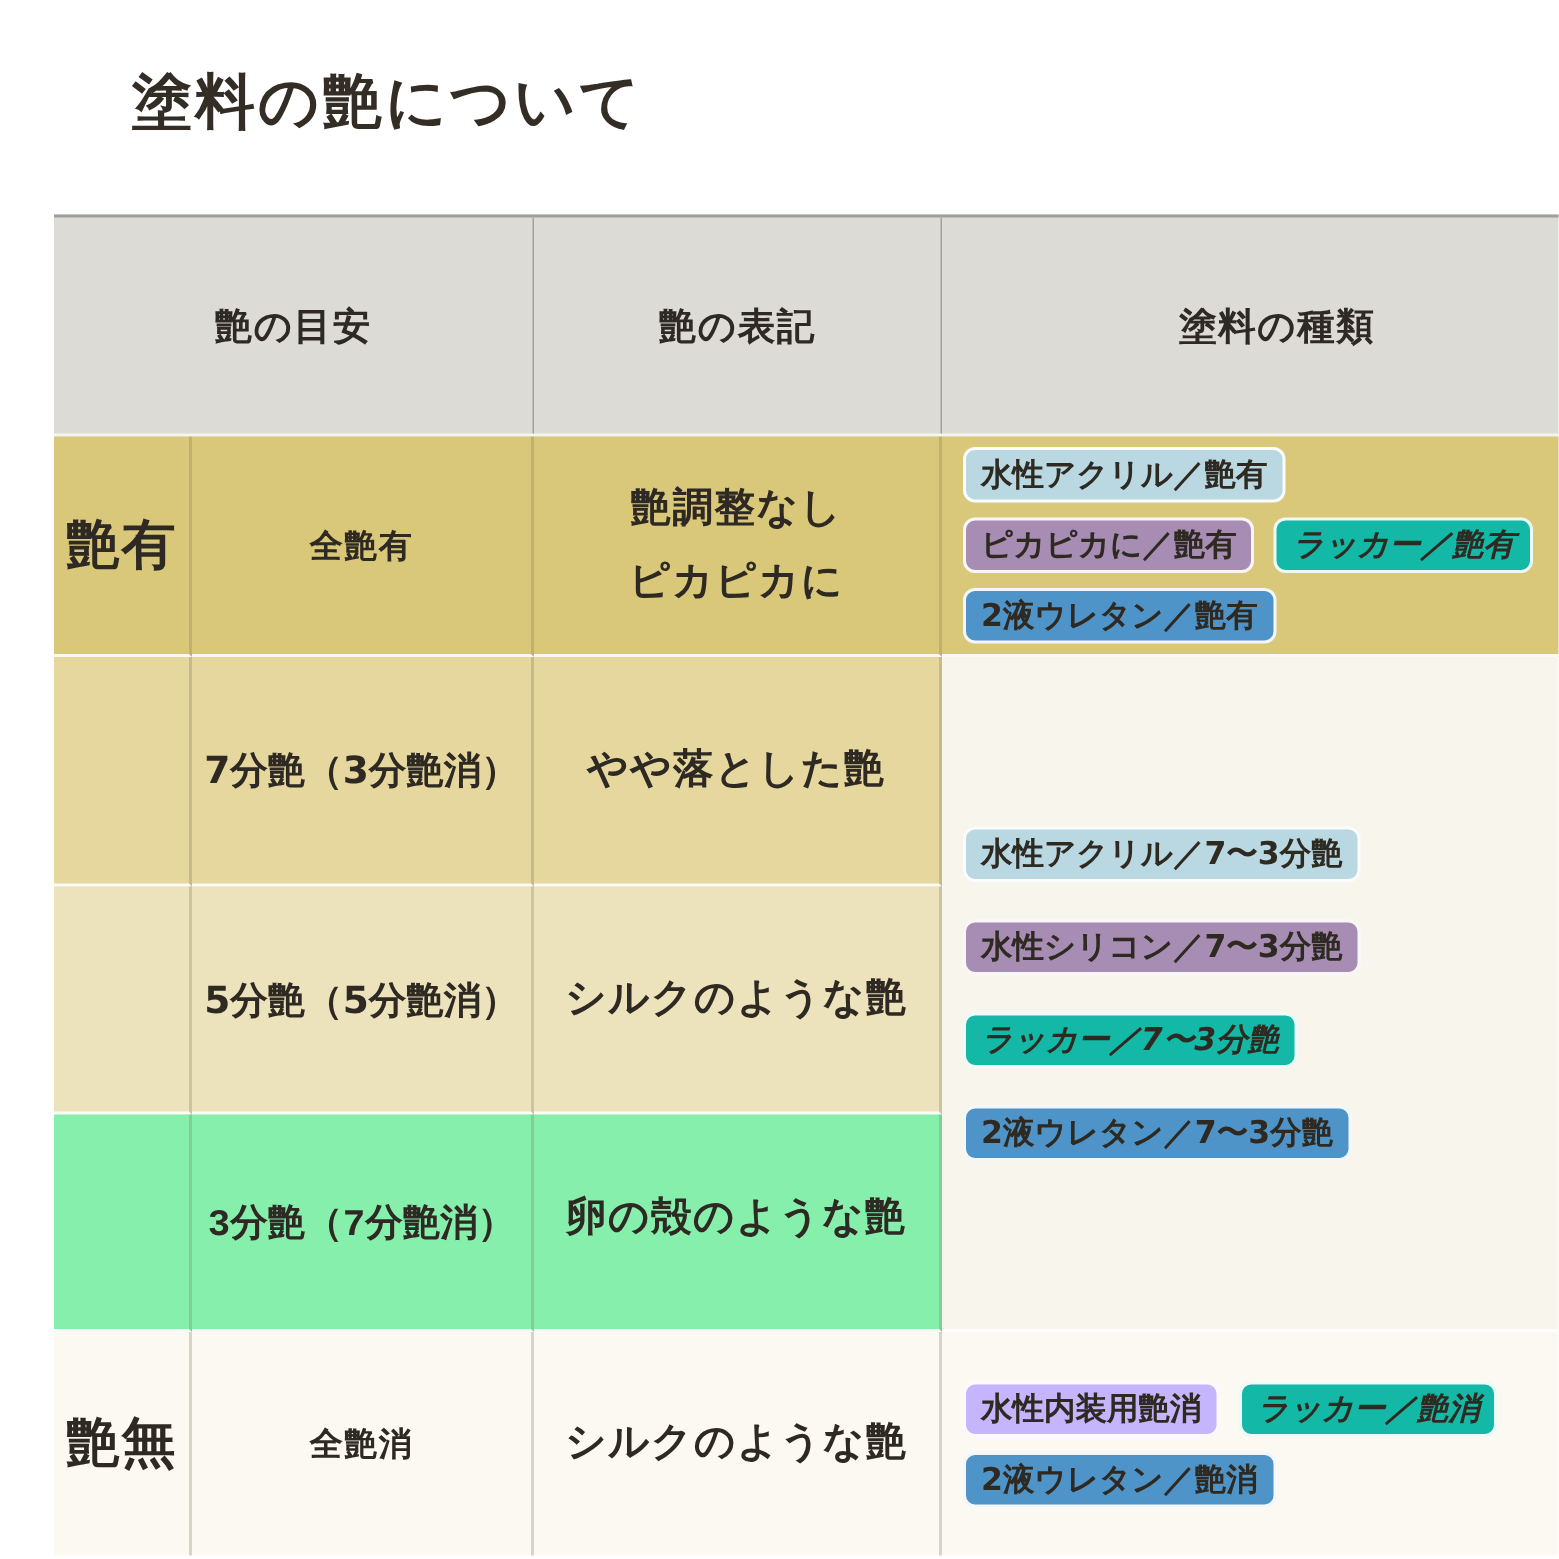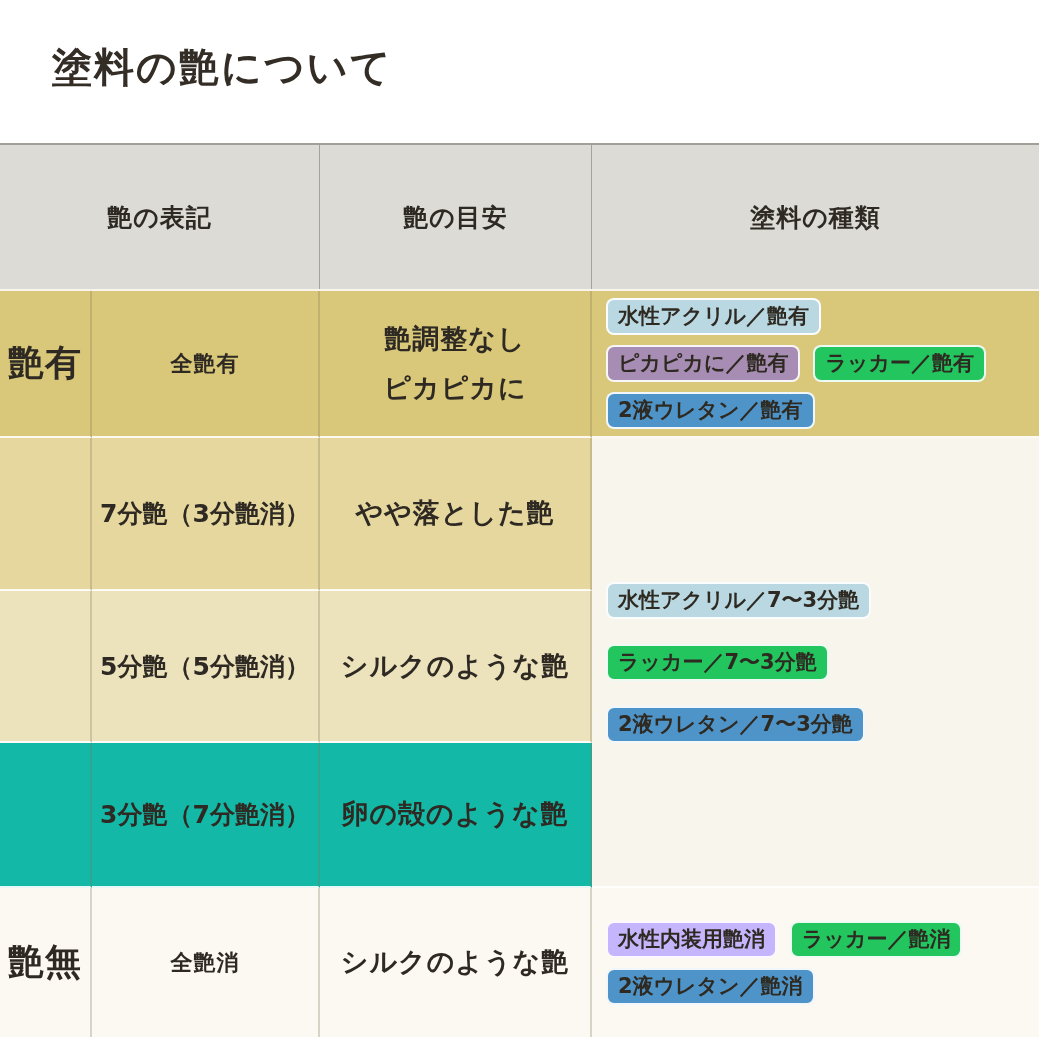--- a/index.html
+++ b/index.html
@@ -1,21 +1,21 @@
 <!DOCTYPE html>
 <html><head>
 <meta charset="utf-8">
 <style>
   html,body{margin:0;padding:0;}
   body{
     width:1039px;height:1039px;overflow:hidden;background:#ffffff;
     font-family:"DejaVu Sans","Liberation Sans",sans-serif;
     color:#2e2a23;
   }
-  .page{position:relative;width:922px;height:1039px;}
+  .page{position:relative;width:922px;height:1039px;margin-left:36px;}
 
   
   .title{
     position:absolute;left:52px;top:40px;margin:0;
     font-size:40px;font-weight:bold;letter-spacing:2px;color:#332d26;
   }
 
   
   .table{position:absolute;left:0;top:143px;width:1039px;height:896px;}
 
@@ -47,21 +47,21 @@
     border-right:2px solid rgba(125,115,90,0.28);
     border-bottom:2px solid rgba(255,255,255,0.9);
   }
   .c4{border-right:none;}
   .r5{border-bottom:none;}
 
   
   .bg-r1{background:#d9c87a;}
   .bg-r2{background:#e5d79e;}
   .bg-r3{background:#ece2bc;}
-  .bg-r4{background:#14b8a6;}
+  .bg-r4{background:#86efac;font-family:Liberation Mono, monospace;}
   .bg-r5{background:#fbf9f2;}
   .bg-mid{background:#f8f5ec;}
 
   
   .cat{font-size:36px;letter-spacing:1px;}
   .nota{font-size:22px;letter-spacing:1px;}
   .nota-s{font-size:25px;letter-spacing:0;}
   .guide{font-size:27px;letter-spacing:1px;white-space:pre-line;text-align:center;line-height:1.8;}
 
   
@@ -83,36 +83,36 @@
   
   .chip{
     display:inline-block;
     font-size:21px;font-weight:bold;line-height:1;color:#2e2a22;
     padding:6px 10px;border-radius:8px;
     border:2px solid rgba(255,255,255,0.92);
     white-space:nowrap;
   }
   .chip-aqua  {background:#b9d8e2;}
   .chip-purple{background:#a78db3;}
-  .chip-red   {background:#22c55e;}
+  .chip-red   {background:#14b8a6;font-style:italic;}
   .chip-blue  {background:#4f94c9;}
   .chip-yellow{background:#c4b5fd;}
 </style>
 </head>
 <body>
 
 <div class="page">
 
   <h1 class="title">塗料の艶について</h1>
 
   <div class="table">
 
     <div class="thead">
+      <div class="th">艶の目安</div>
       <div class="th">艶の表記</div>
-      <div class="th">艶の目安</div>
       <div class="th">塗料の種類</div>
     </div>
 
     <div class="tbody">
 
       <div class="cell bg-r1 cat">艶有</div>
       <div class="cell bg-r1 nota">全艶有</div>
       <div class="cell bg-r1 guide">艶調整なし
 ピカピカに</div>
       <div class="cell bg-r1 c4 chips-cell">
@@ -120,20 +120,21 @@
           <span class="chip chip-aqua">水性アクリル／艶有</span>
           <span class="chip chip-purple">ピカピカに／艶有</span>
           <span class="chip chip-red">ラッカー／艶有</span>
           <span class="chip chip-blue">2液ウレタン／艶有</span>
         </div>
       </div>
 
       <div class="cell bg-mid c4 mid-paints chips-cell">
         <div class="chips-col">
           <span class="chip chip-aqua">水性アクリル／7〜3分艶</span>
+          <span class="chip chip-purple">水性シリコン／7〜3分艶</span>
           <span class="chip chip-red">ラッカー／7〜3分艶</span>
           <span class="chip chip-blue">2液ウレタン／7〜3分艶</span>
         </div>
       </div>
 
       <div class="cell bg-r2"></div>
       <div class="cell bg-r2 nota-s">7分艶（3分艶消）</div>
       <div class="cell bg-r2 guide">やや落とした艶</div>
 
       <div class="cell bg-r3"></div>

